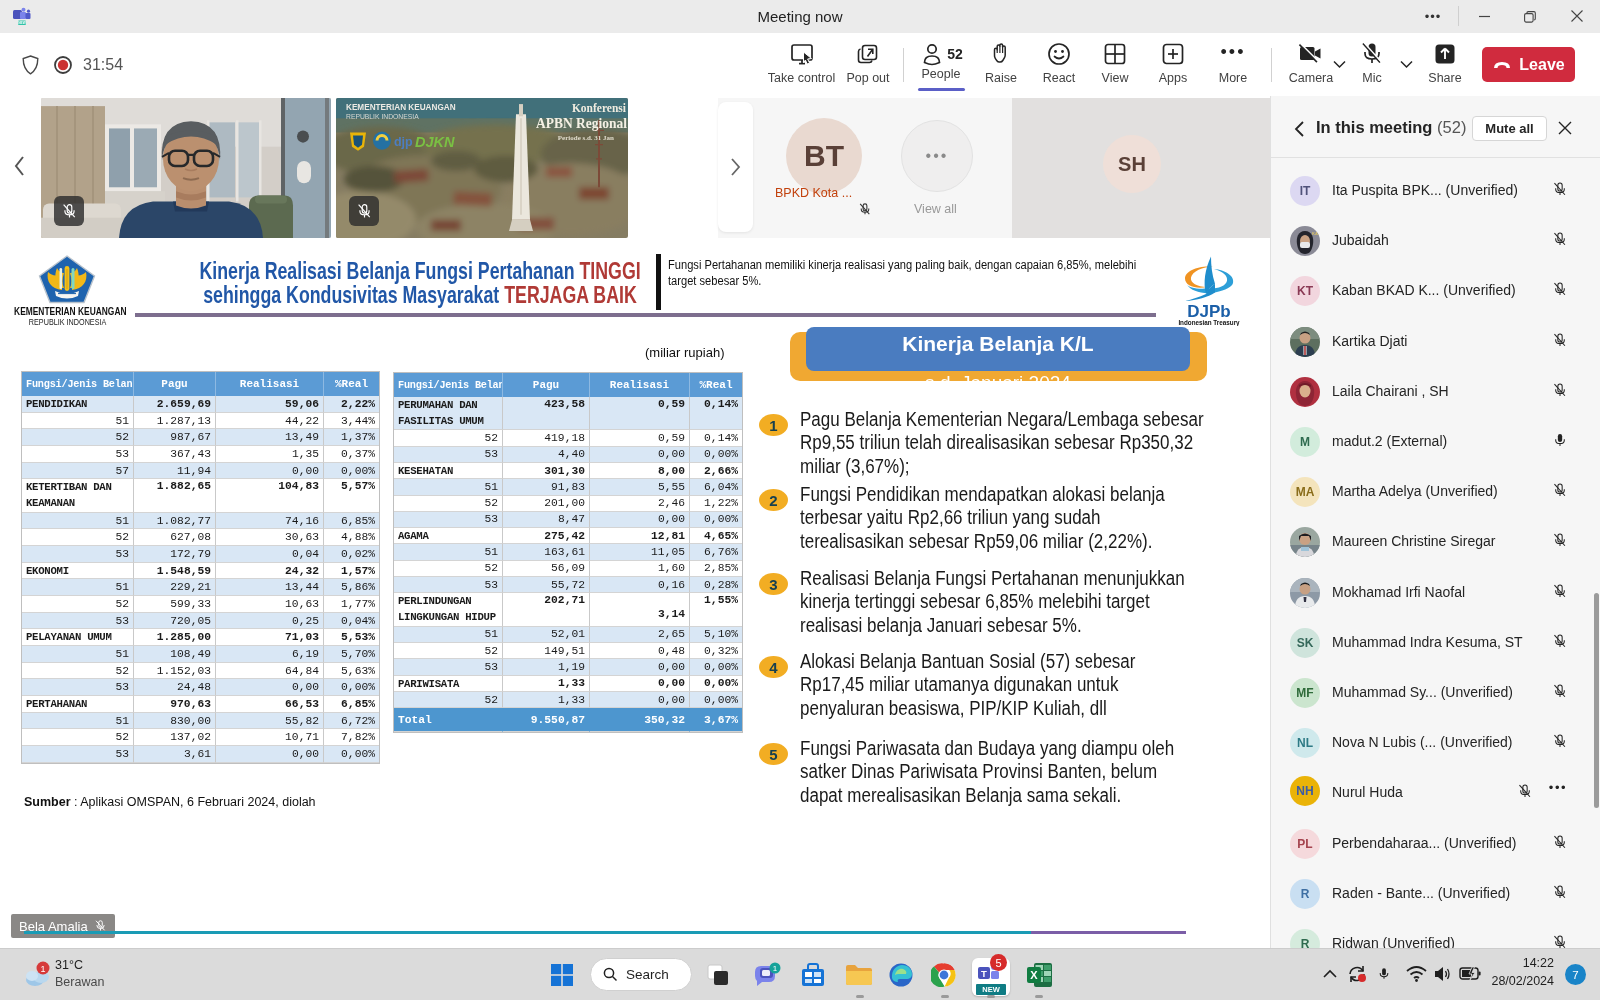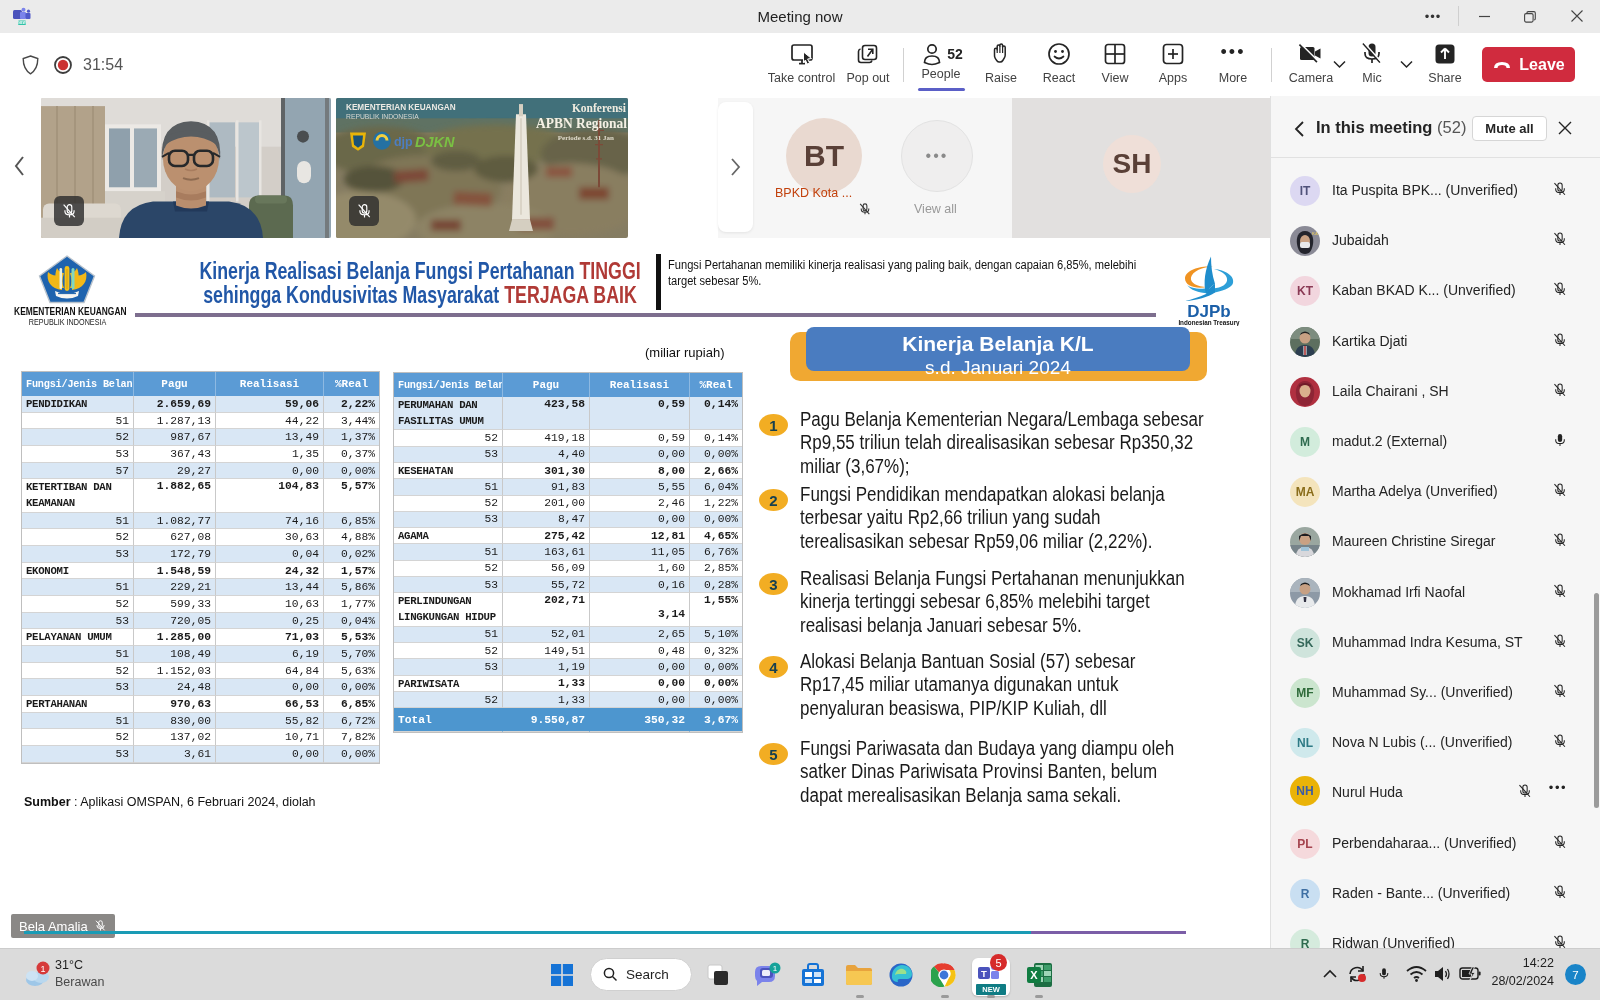--- a/index.html
+++ b/index.html
@@ -331,21 +331,21 @@
       <div class="abs" style="left:775px;top:89px;font-size:12.5px;color:#c2410c">BPKD Kota ...</div>
       <svg class="abs" style="left:858px;top:105px" width="14" height="15" viewBox="0 0 26 26">
           <rect x="9.5" y="2.5" width="7" height="13" rx="3.5" fill="none" stroke="#333" stroke-width="2"></rect>
           <path d="M6 11 L6 12.5 Q6 18 13 18 Q20 18 20 12.5 L20 11" fill="none" stroke="#333" stroke-width="2"></path>
           <line x1="13" y1="18" x2="13" y2="22" stroke="#333" stroke-width="2"></line>
           <line x1="4" y1="2.5" x2="21" y2="21.5" stroke="#333" stroke-width="2"></line>
         </svg>
       <div class="abs" style="left:901px;top:23px;width:72px;height:72px;border-radius:50%;background:#efeeee;border:1px solid #e2e2e2;display:flex;align-items:center;justify-content:center;color:#8a8a8a;font-size:16px;letter-spacing:2px">•••</div>
       <div class="abs" style="left:914px;top:105px;font-size:12.5px;color:#999">View all</div>
       <div class="abs" style="left:1012px;top:1px;width:258px;height:140px;background:#e2e0df"></div>
-      <div class="abs" style="left:1103px;top:38px;width:58px;height:58px;border-radius:50%;background:#efdfd8;display:flex;align-items:center;justify-content:center;font-size:28px;font-weight:bold;color:#5a4037">SH</div>
+      <div class="abs" style="left:1103px;top:38px;width:58px;height:58px;border-radius:50%;background:#efdfd8;display:flex;align-items:center;justify-content:center;font-size:20px;font-weight:bold;color:#5a4037">SH</div>
     </div>
     <div id="slide">
 
       <svg class="abs" style="left:38px;top:14px" width="58" height="50" viewBox="0 0 58 50">
         <path d="M29 1 L56.5 21 L46 47.5 L12 47.5 L1.5 21 Z" fill="#1e63ae" stroke="#b8c2cc" stroke-width="1.4"></path>
         <path d="M24 35 C13 34 8 26 10 17 C13 20 17 21 20 20 C18 25 19 30 24 32 Z" fill="#f2b818"></path>
         <path d="M23 33 C17 28 16 20 19 13 C21 17 24 18 26 18 C24 24 24 29 26 33 Z" fill="#f2b818"></path>
         <path d="M34 35 C45 34 50 26 48 17 C45 20 41 21 38 20 C40 25 39 30 34 32 Z" fill="#f2b818"></path>
         <path d="M35 33 C41 28 42 20 39 13 C37 17 34 18 32 18 C34 24 34 29 32 33 Z" fill="#f2b818"></path>
         <rect x="26.6" y="11" width="4.8" height="25" rx="2.4" fill="#f2c018"></rect>
@@ -403,21 +403,21 @@
             <div class="x4 num">1,37%</div>
           </div>
 <div class="frow">
             <div class="x1 num">53</div>
             <div class="x2 num">367,43</div>
             <div class="x3 num">1,35</div>
             <div class="x4 num">0,37%</div>
           </div>
 <div class="frow alt">
             <div class="x1 num">57</div>
-            <div class="x2 num">29,27</div>
+            <div class="x2 num">11,94</div>
             <div class="x3 num">0,00</div>
             <div class="x4 num">0,00%</div>
           </div>
 <div class="frow" style="height:33.36px">
             <div class="x1 cat cname" style="align-items:flex-start;padding-top:1px;line-height:15.5px">KETERTIBAN DAN<br>KEAMANAN</div>
             <div class="x2 num cat" style="align-items:flex-start;padding-top:1px">1.882,65</div>
             <div class="x3 num cat" style="align-items:flex-start;padding-top:1px">104,83</div>
             <div class="x4 num cat" style="align-items:flex-start;padding-top:1px">5,57%</div>
           </div>
 <div class="frow alt">
@@ -624,21 +624,21 @@
             <div class="x1">Total</div>
             <div class="x2 num">9.550,87</div>
             <div class="x3 num">350,32</div>
             <div class="x4 num">3,67%</div>
           </div>
 </div>
 
       <div class="abs" style="left:790px;top:91px;width:417px;height:49px;background:#f0a832;border-radius:10px"></div>
       <div class="abs" style="left:806px;top:86px;width:384px;height:44px;background:#4a7cc0;border-radius:8px;text-align:center;color:#fff">
         <div style="font-size:21px;font-weight:bold;margin-top:5px">Kinerja Belanja K/L</div>
-        <div style="font-size:19px;margin-top:1px">s.d. Januari 2024</div>
+        <div style="font-size:19px;margin-top:16px">s.d. Januari 2024</div>
       </div>
       <div class="numc" style="left:759px;top:173px">1</div>
       <div class="itext" style="left:800px;top:167px">Pagu Belanja Kementerian Negara/Lembaga sebesar<br>Rp9,55 triliun telah direalisasikan sebesar Rp350,32<br>miliar (3,67%);</div>
       <div class="numc" style="left:759px;top:248px">2</div>
       <div class="itext" style="left:800px;top:242px">Fungsi Pendidikan mendapatkan alokasi belanja<br>terbesar yaitu Rp2,66 triliun yang sudah<br>terealisasikan sebesar Rp59,06 miliar (2,22%).</div>
       <div class="numc" style="left:759px;top:332px">3</div>
       <div class="itext" style="left:800px;top:326px">Realisasi Belanja Fungsi Pertahanan menunjukkan<br>kinerja tertinggi sebesar 6,85% melebihi target<br>realisasi belanja Januari sebesar 5%.</div>
       <div class="numc" style="left:759px;top:415px">4</div>
       <div class="itext" style="left:800px;top:409px">Alokasi Belanja Bantuan Sosial (57) sebesar<br>Rp17,45 miliar utamanya digunakan untuk<br>penyaluran beasiswa, PIP/KIP Kuliah, dll</div>
       <div class="numc" style="left:759px;top:502px">5</div>

